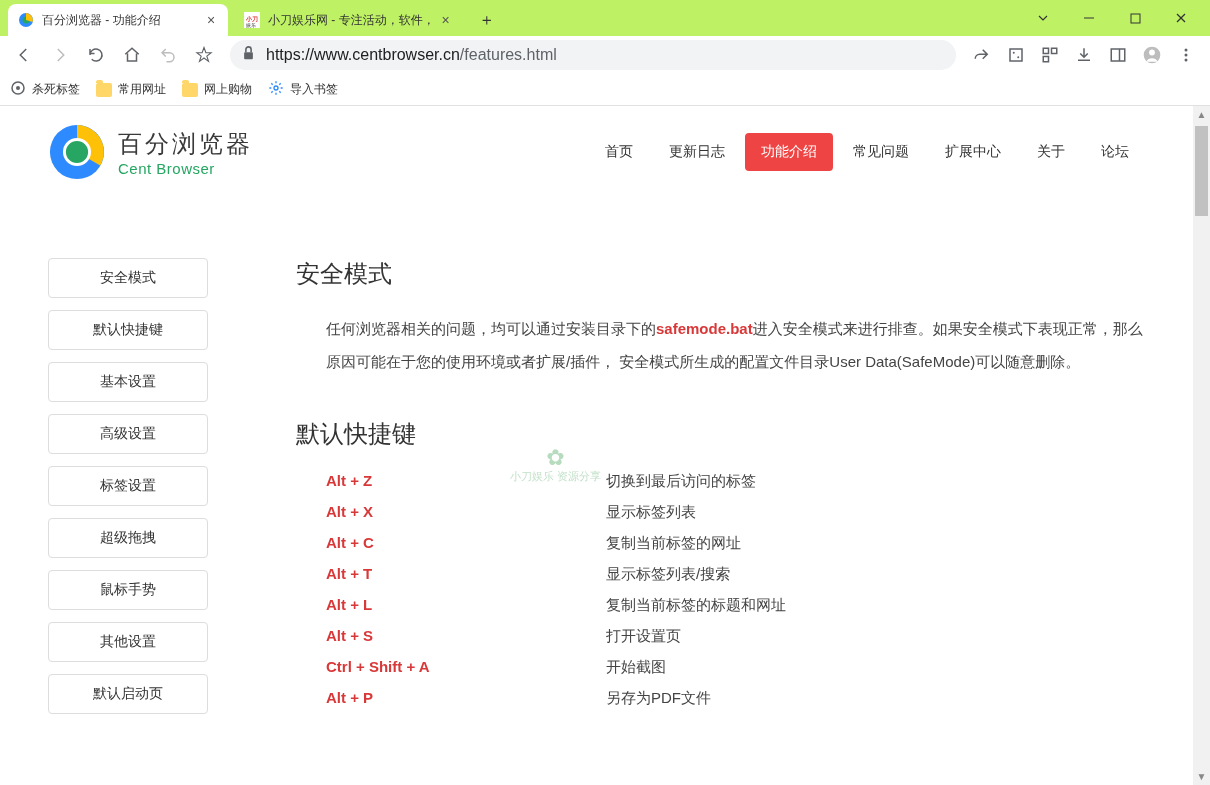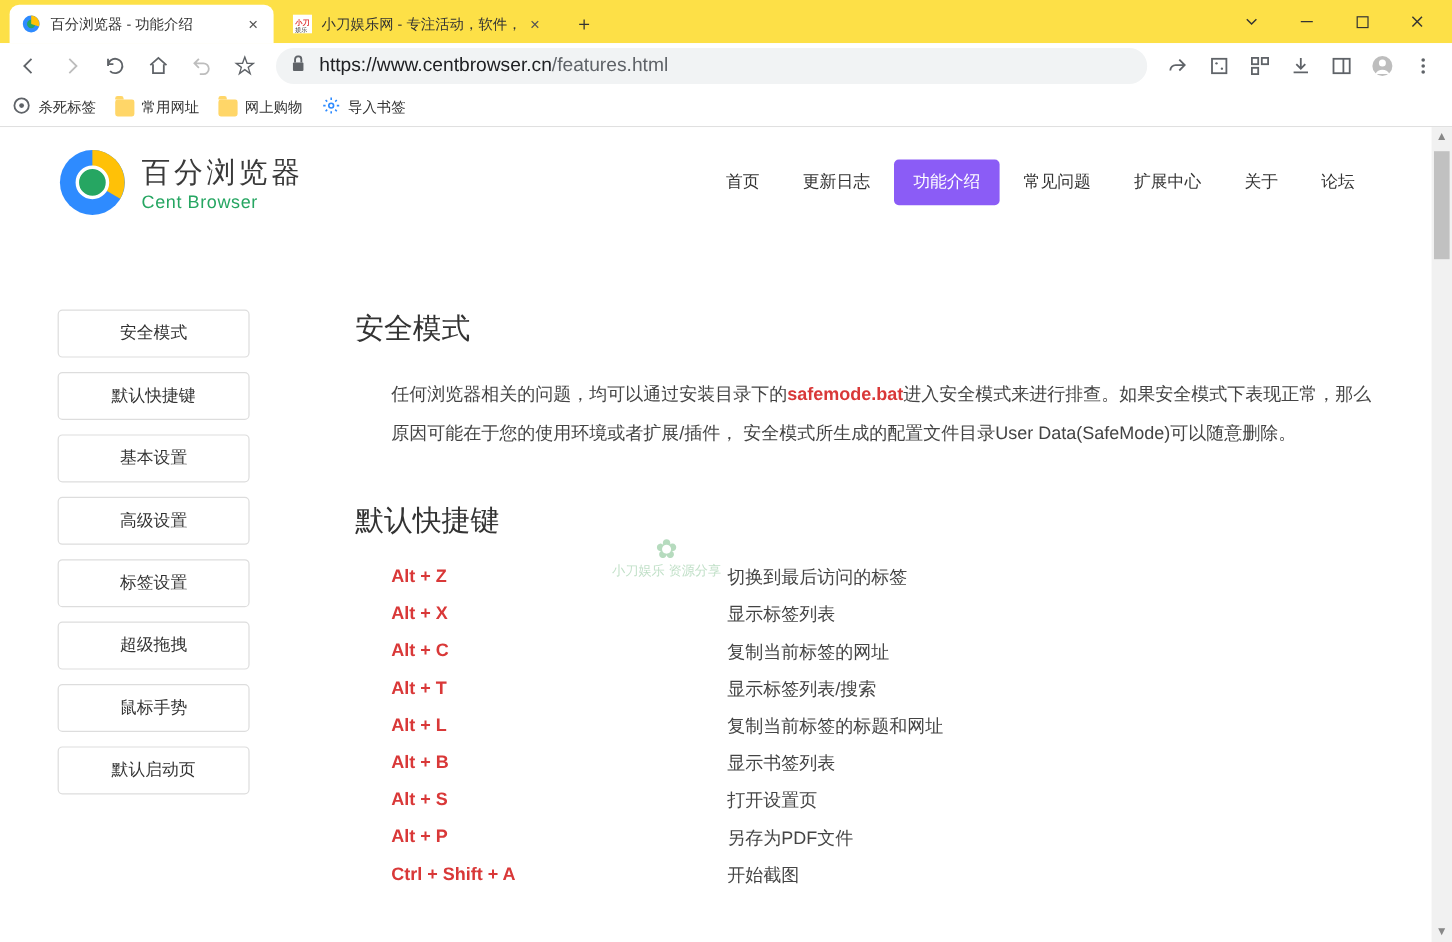--- a/index.html
+++ b/index.html
@@ -1,19 +1,19 @@
 <!DOCTYPE html>
 <html><head>
 <meta charset="utf-8">
 <style>
 * { margin:0; padding:0; box-sizing:border-box; }
 body { font-family: "Microsoft YaHei", Arial, sans-serif; background:#fff; width:1210px; height:785px; overflow:hidden; position:relative; }
 
 
-.titlebar { height:36px; background:#fde047; display:flex; align-items:flex-end; padding-left:8px; padding-right:6px; }
+.titlebar { height:36px; background:#bef264; display:flex; align-items:flex-end; padding-left:8px; padding-right:6px; }
 .tab { height:32px; background:#fff; border-radius:8px 8px 0 0; display:flex; align-items:center; padding:0 10px; margin-right:6px; min-width:220px; max-width:230px; position:relative; font-size:12px; color:#333; }
 .tab.inactive { background:transparent; }
 .tab .favicon { width:16px; height:16px; margin-right:8px; flex-shrink:0; }
 .tab .title { flex:1; white-space:nowrap; overflow:hidden; text-overflow:ellipsis; }
 .tab .close { width:14px; height:14px; display:flex; align-items:center; justify-content:center; color:#555; font-size:14px; margin-left:4px; }
 .newtab { width:28px; height:28px; display:flex; align-items:center; justify-content:center; color:#333; font-size:16px; margin-left:4px; margin-bottom:2px; }
 .win-controls { margin-left:auto; display:flex; align-items:center; height:36px; }
 .win-btn { width:46px; height:30px; display:flex; align-items:center; justify-content:center; color:#333; }
 
 
@@ -42,21 +42,21 @@
 .scrollbar-arrow.down { bottom:0; }
 
 
 .page-header { height:92px; display:flex; align-items:center; padding:0 48px; }
 .logo-wrap { display:flex; align-items:center; gap:12px; }
 .logo-circle { width:58px; height:58px; }
 .logo-text-cn { font-size:24px; color:#3a3a3a; letter-spacing:3px; }
 .logo-text-en { font-size:15px; color:#26a662; letter-spacing:0.5px; font-family: Arial; }
 .nav { margin-left:auto; display:flex; gap:4px; align-items:center; }
 .nav a { padding:10px 16px; font-size:14px; color:#333; text-decoration:none; border-radius:4px; }
-.nav a.active { background:#8b5cf6; color:#fff; }
+.nav a.active { background:#ef4444; color:#fff; }
 
 
 .page-body { display:flex; padding:0 48px; margin-top:60px; gap:88px; }
 .sidebar { width:160px; flex-shrink:0; }
 .side-btn { width:160px; height:40px; border:1px solid #ddd; border-radius:4px; background:#fff; display:flex; align-items:center; justify-content:center; font-size:14px; color:#333; margin-bottom:12px; cursor:pointer; }
 .main { flex:1; }
 .sec-title { font-size:24px; color:#333; margin-bottom:22px; font-weight:normal; }
 .sec-text { font-size:15px; color:#444; line-height:2.2; margin-left:30px; margin-bottom:40px; }
 .sec-text .red { color:#d93838; font-weight:bold; }
 .kv-table { margin-left:30px; }
@@ -259,20 +259,21 @@
 
   <div class="page-body">
     <div class="sidebar" id="sidebar">
         <div class="side-btn">安全模式</div>
         <div class="side-btn">默认快捷键</div>
         <div class="side-btn">基本设置</div>
         <div class="side-btn">高级设置</div>
         <div class="side-btn">标签设置</div>
         <div class="side-btn">超级拖拽</div>
         <div class="side-btn">鼠标手势</div>
+        <div class="side-btn">其他设置</div>
         <div class="side-btn">默认启动页</div>
       </div>
     <div class="main">
       <h2 class="sec-title">安全模式</h2>
       <p class="sec-text">
         <span>任何浏览器相关的问题，均可以通过安装目录下的</span><span class="red">safemode.bat</span><span>进入安全模式来进行排查。如果安全模式下表现正常，那么原因可能在于您的使用环境或者扩展/插件， 安全模式所生成的配置文件目录User Data(SafeMode)可以随意删除。</span>
       </p>
       <h2 class="sec-title">默认快捷键</h2>
       <div class="kv-table" id="kv">
           <div class="kv-row">
@@ -289,34 +290,30 @@
           </div>
           <div class="kv-row">
             <div class="kv-key">Alt + T</div>
             <div class="kv-val">显示标签列表/搜索</div>
           </div>
           <div class="kv-row">
             <div class="kv-key">Alt + L</div>
             <div class="kv-val">复制当前标签的标题和网址</div>
           </div>
           <div class="kv-row">
-            <div class="kv-key">Alt + B</div>
-            <div class="kv-val">显示书签列表</div>
-          </div>
-          <div class="kv-row">
             <div class="kv-key">Alt + S</div>
             <div class="kv-val">打开设置页</div>
           </div>
           <div class="kv-row">
+            <div class="kv-key">Ctrl + Shift + A</div>
+            <div class="kv-val">开始截图</div>
+          </div>
+          <div class="kv-row">
             <div class="kv-key">Alt + P</div>
             <div class="kv-val">另存为PDF文件</div>
-          </div>
-          <div class="kv-row">
-            <div class="kv-key">Ctrl + Shift + A</div>
-            <div class="kv-val">开始截图</div>
           </div>
         </div>
     </div>
   </div>
 
   <div class="watermark">小刀娱乐 资源分享</div>
 </div>
 
 <div class="scrollbar-track">
   <div class="scrollbar-arrow up">▲</div>

